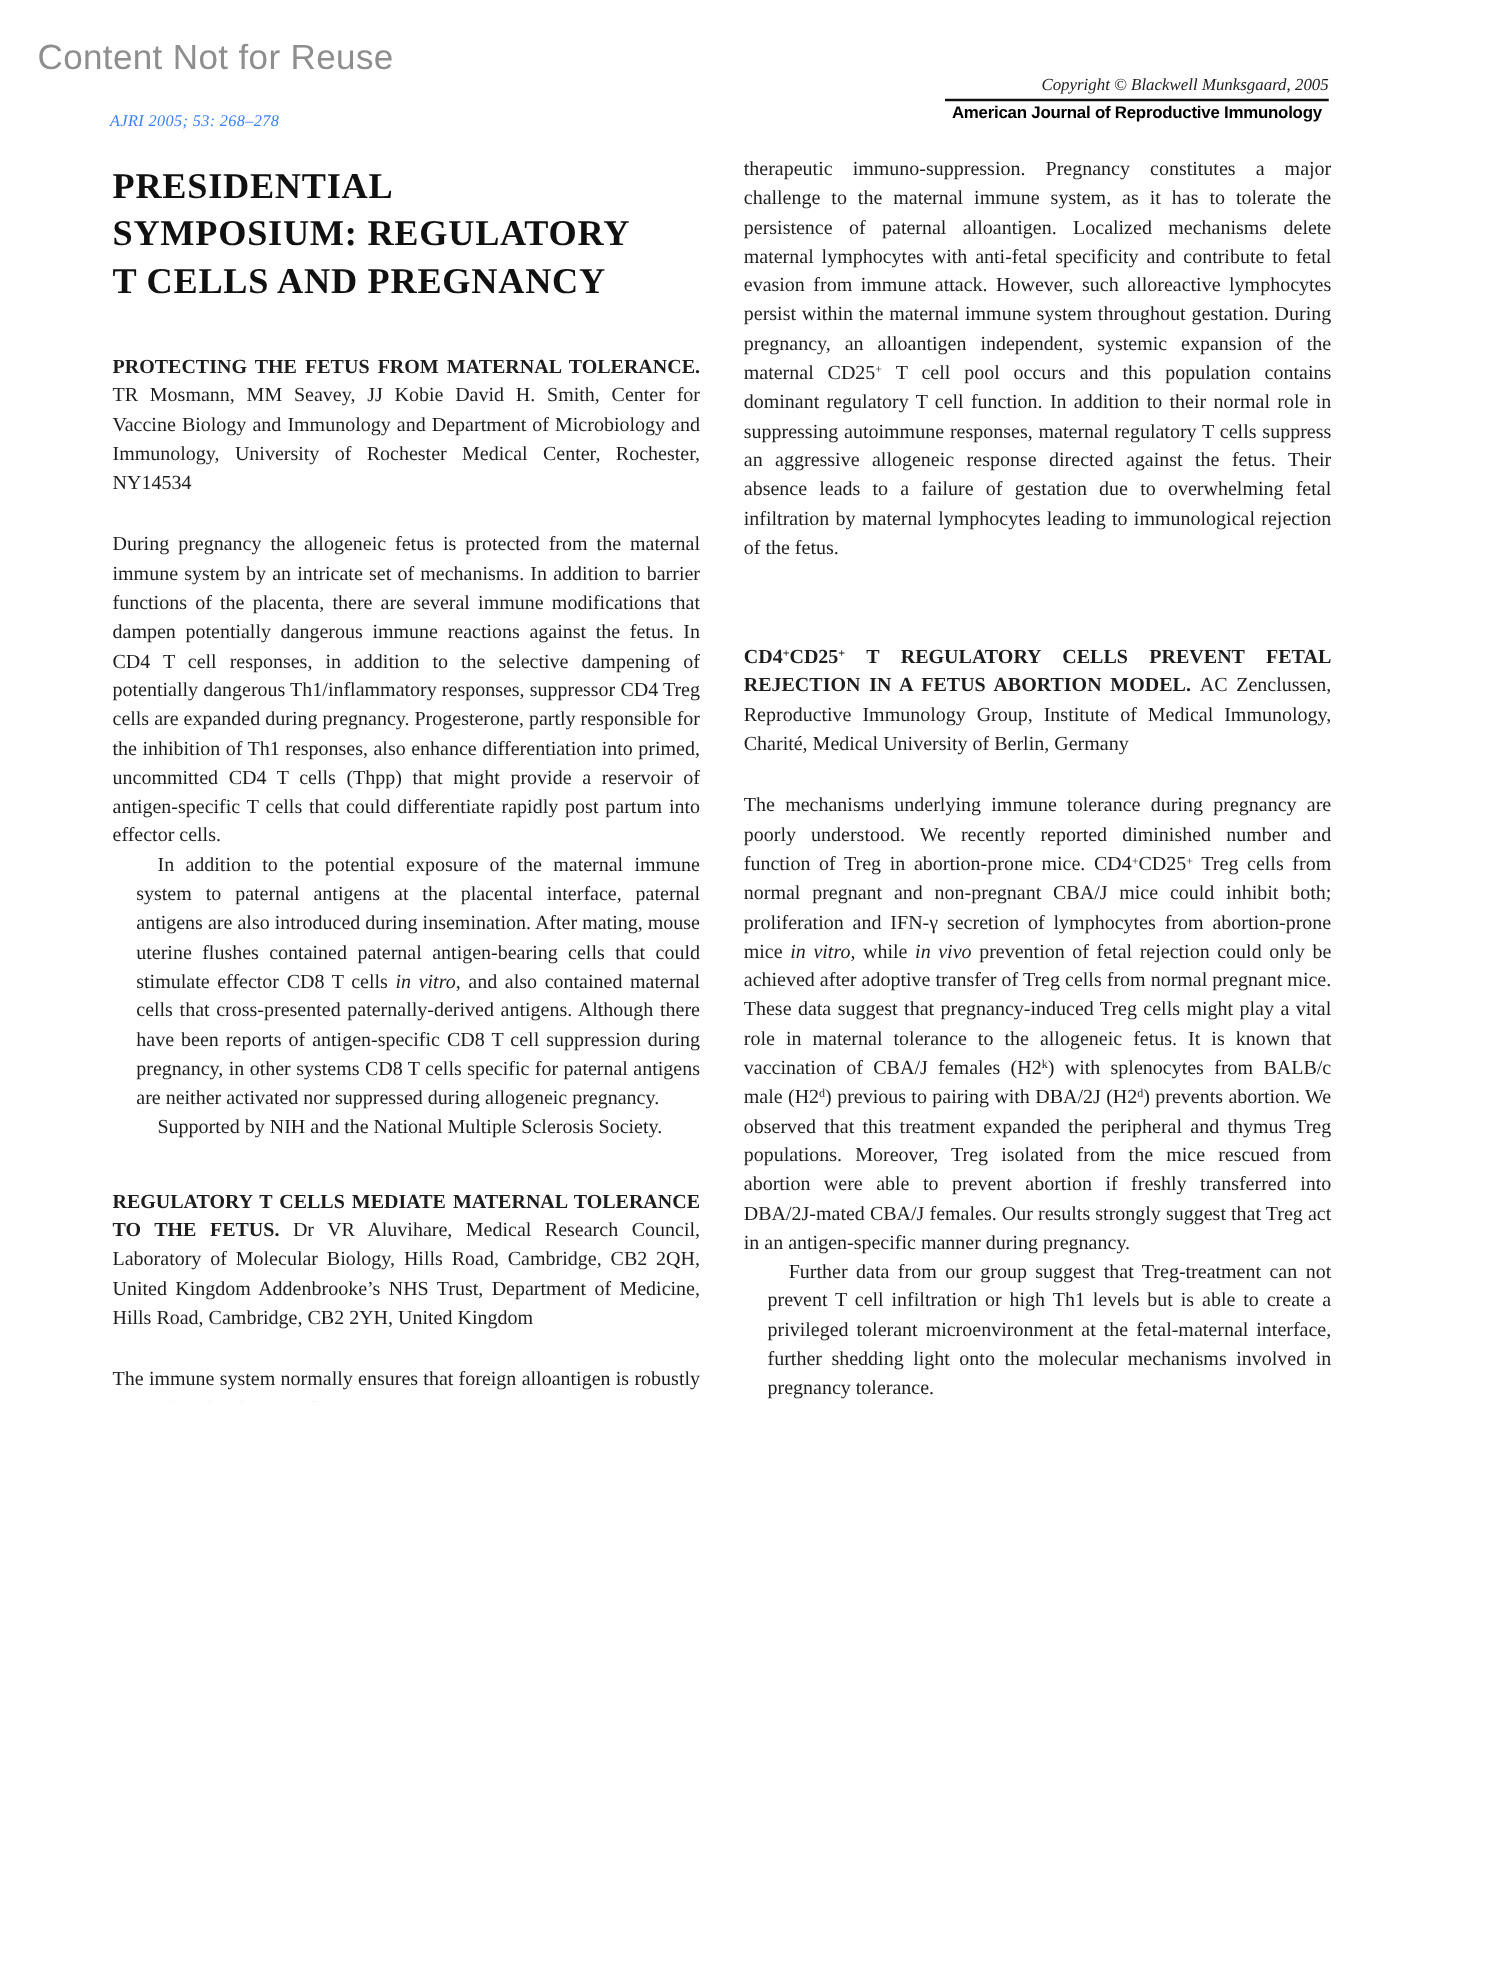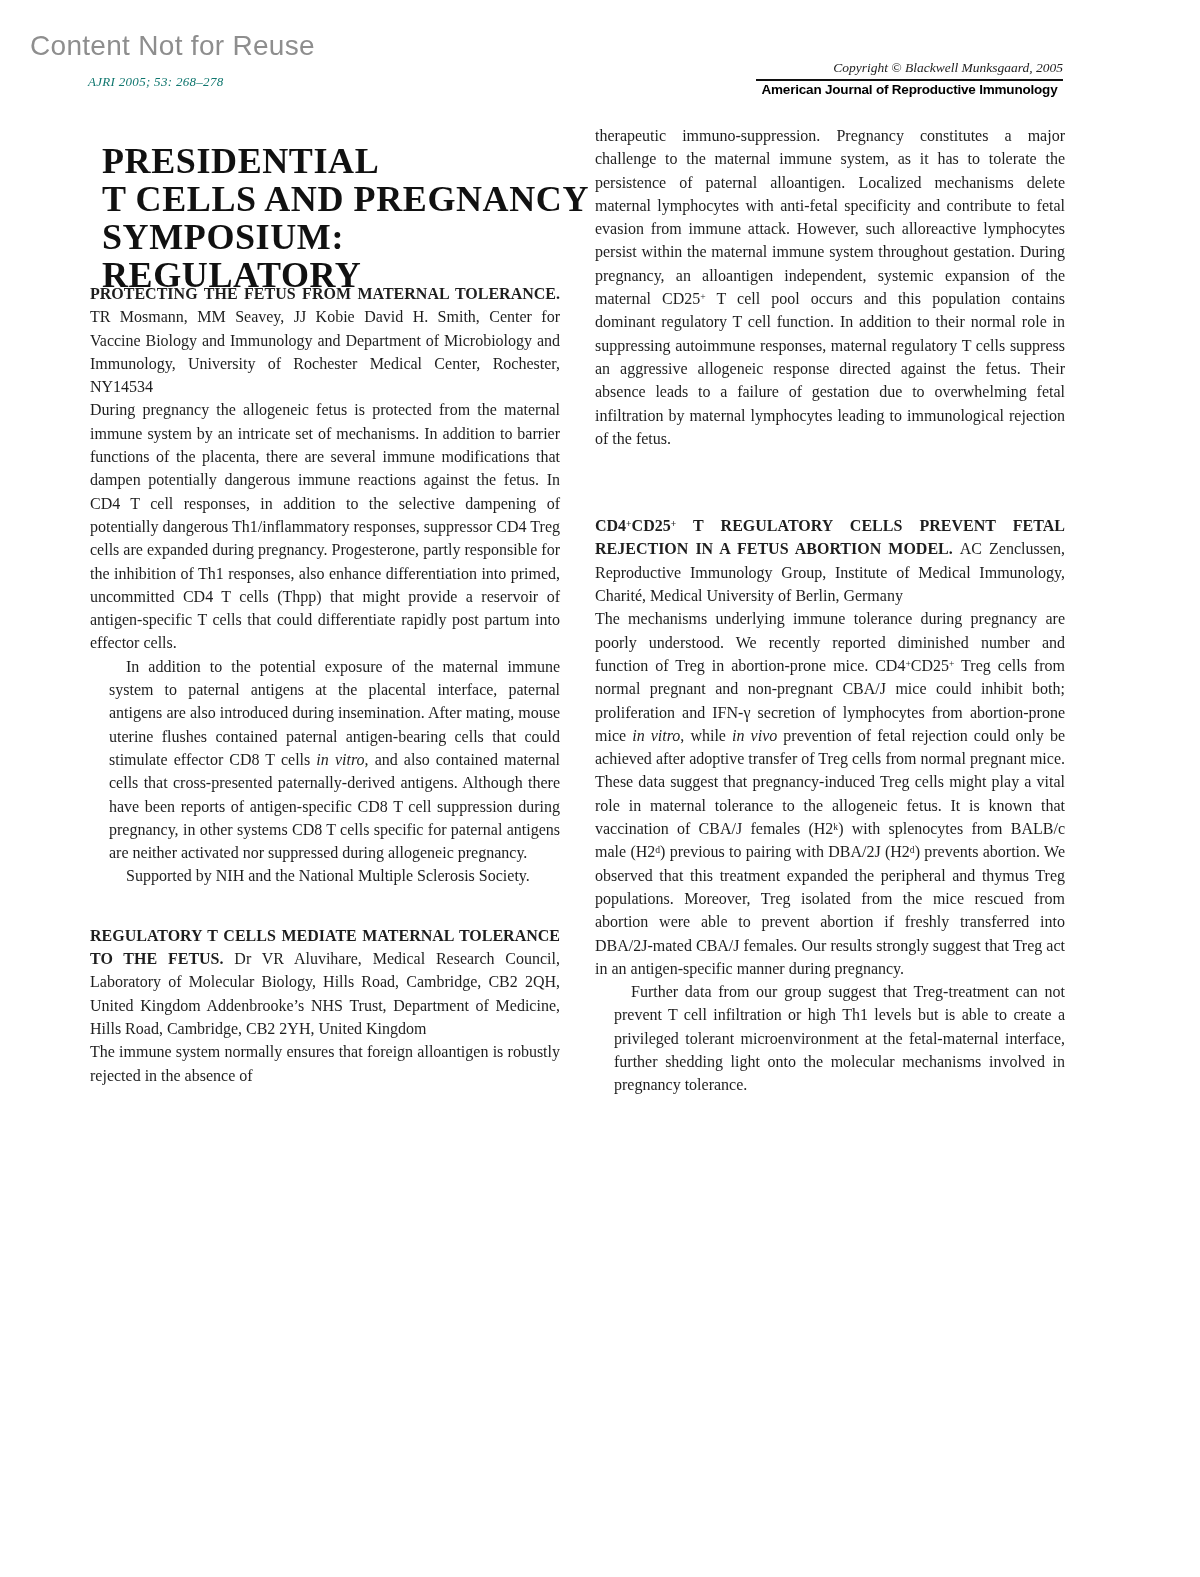--- a/index.html
+++ b/index.html
@@ -17,24 +17,24 @@
     left: 30px;
     top: 30px;
     font-family: "Liberation Sans", sans-serif;
     font-size: 28px;
     color: #8e8e8e;
     letter-spacing: 0.3px;
   }
   .journal-ref {
     position: absolute;
     left: 88px;
-    top: 74px;
+    top: 89px;
     font-style: italic;
     font-size: 13px;
-    color: #0f766e;
+    color: #3b82f6;
     letter-spacing: 0.3px;
   }
   .header-right {
     position: absolute;
     left: 756px;
     top: 60px;
     width: 307px;
     text-align: center;
   }
   .copyright {
@@ -56,44 +56,44 @@
     font-size: 13.5px;
     letter-spacing: -0.2px;
     white-space: nowrap;
     color: #000000;
   }
   .article-title {
     position: absolute;
     left: 90px;
     top: 130px;
     width: 490px;
-    margin: 12px;
+    margin: 0;
     font-weight: bold;
-    font-size: 36px;
+    font-size: 29px;
     line-height: 38px;
     letter-spacing: 0.6px;
     color: #111111;
   }
   .title-line { display: block; }
   .col {
     position: absolute;
     width: 470px;
     text-align: justify;
     font-size: 16px;
     line-height: 23.3px;
     color: #1e1e1e;
   }
   .col-left  { left: 90px;  top: 282px; }
   .col-right { left: 595px; top: 124px; }
   .block { margin: 0; }
   .seg-b { font-weight: bold; }
   .seg-i { font-style: italic; }
   sup { font-size: 0.6em; line-height: 0; vertical-align: 0.45em; }
   .indent { text-indent: 17px; margin-left: 19px; }
-  .gap-after-head { }
+  .gap-after-head { margin-top: 26px; }
   .gap-section    { margin-top: 36px; }
   .gap-section-lg { margin-top: 64px; }
   .footer {
     position: absolute;
     left: 90px;
     top: 1486px;
     font-family: "Liberation Sans", sans-serif;
     font-size: 14.5px;
     letter-spacing: 0.2px;
     color: #2e2e2e;
@@ -108,22 +108,22 @@
   <div class="journal-ref">AJRI 2005; 53: 268–278</div>
 
   <div class="header-right">
     <div class="copyright">Copyright © Blackwell Munksgaard, 2005</div>
     <hr class="header-rule">
     <div class="journal-name">American Journal of Reproductive Immunology</div>
   </div>
 
   <h1 class="article-title">
     <span class="title-line">PRESIDENTIAL</span>
+    <span class="title-line">SYMPOSIUM: REGULATORY</span>
     <span class="title-line">T CELLS AND PREGNANCY</span>
-    <span class="title-line">SYMPOSIUM: REGULATORY</span>
   </h1>
 
   <div class="col col-left">
       <p class="block head"><span class="seg-b">PROTECTING THE FETUS FROM MATERNAL TOLERANCE. </span><span>TR Mosmann, MM Seavey, JJ Kobie David H. Smith, Center for Vaccine Biology and Immunology and Department of Microbiology and Immunology, University of Rochester Medical Center, Rochester, NY14534</span></p>
       <p class="block body gap-after-head"><span>During pregnancy the allogeneic fetus is protected from the maternal immune system by an intricate set of mechanisms. In addition to barrier functions of the placenta, there are several immune modifications that dampen potentially dangerous immune reactions against the fetus. In CD4 T cell responses, in addition to the selective dampening of potentially dangerous Th1/inflammatory responses, suppressor CD4 Treg cells are expanded during pregnancy. Progesterone, partly responsible for the inhibition of Th1 responses, also enhance differentiation into primed, uncommitted CD4 T cells (Thpp) that might provide a reservoir of antigen-specific T cells that could differentiate rapidly post partum into effector cells.</span></p>
       <p class="block body indent"><span>In addition to the potential exposure of the maternal immune system to paternal antigens at the placental interface, paternal antigens are also introduced during insemination. After mating, mouse uterine flushes contained paternal antigen-bearing cells that could stimulate effector CD8 T cells </span><span class="seg-i">in vitro</span><span>, and also contained maternal cells that cross-presented paternally-derived antigens. Although there have been reports of antigen-specific CD8 T cell suppression during pregnancy, in other systems CD8 T cells specific for paternal antigens are neither activated nor suppressed during allogeneic pregnancy.</span></p>
       <p class="block body indent"><span>Supported by NIH and the National Multiple Sclerosis Society.</span></p>
       <p class="block head gap-section"><span class="seg-b">REGULATORY T CELLS MEDIATE MATERNAL TOLERANCE TO THE FETUS. </span><span>Dr VR Aluvihare, Medical Research Council, Laboratory of Molecular Biology, Hills Road, Cambridge, CB2 2QH, United Kingdom Addenbrooke’s NHS Trust, Department of Medicine, Hills Road, Cambridge, CB2 2YH, United Kingdom</span></p>
       <p class="block body gap-after-head"><span>The immune system normally ensures that foreign alloantigen is robustly rejected in the absence of</span></p>
     </div>

